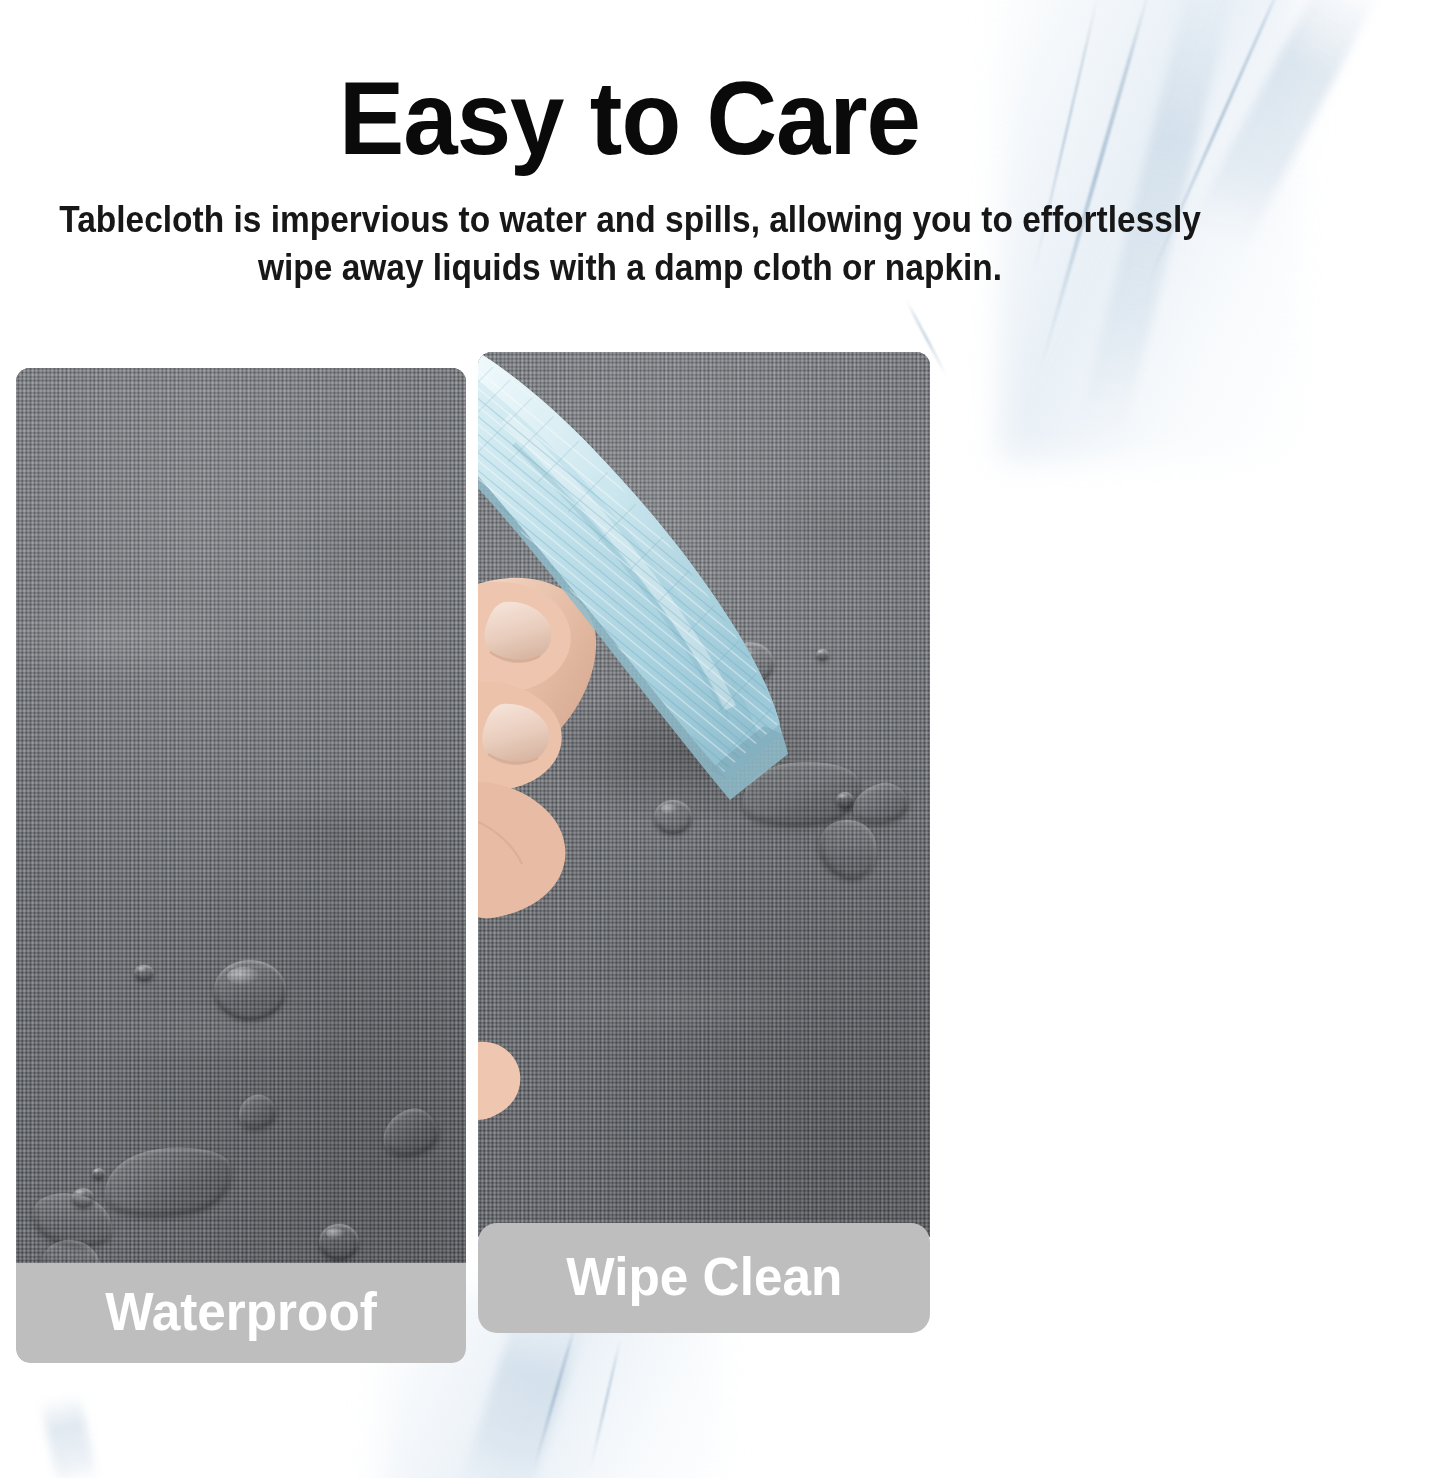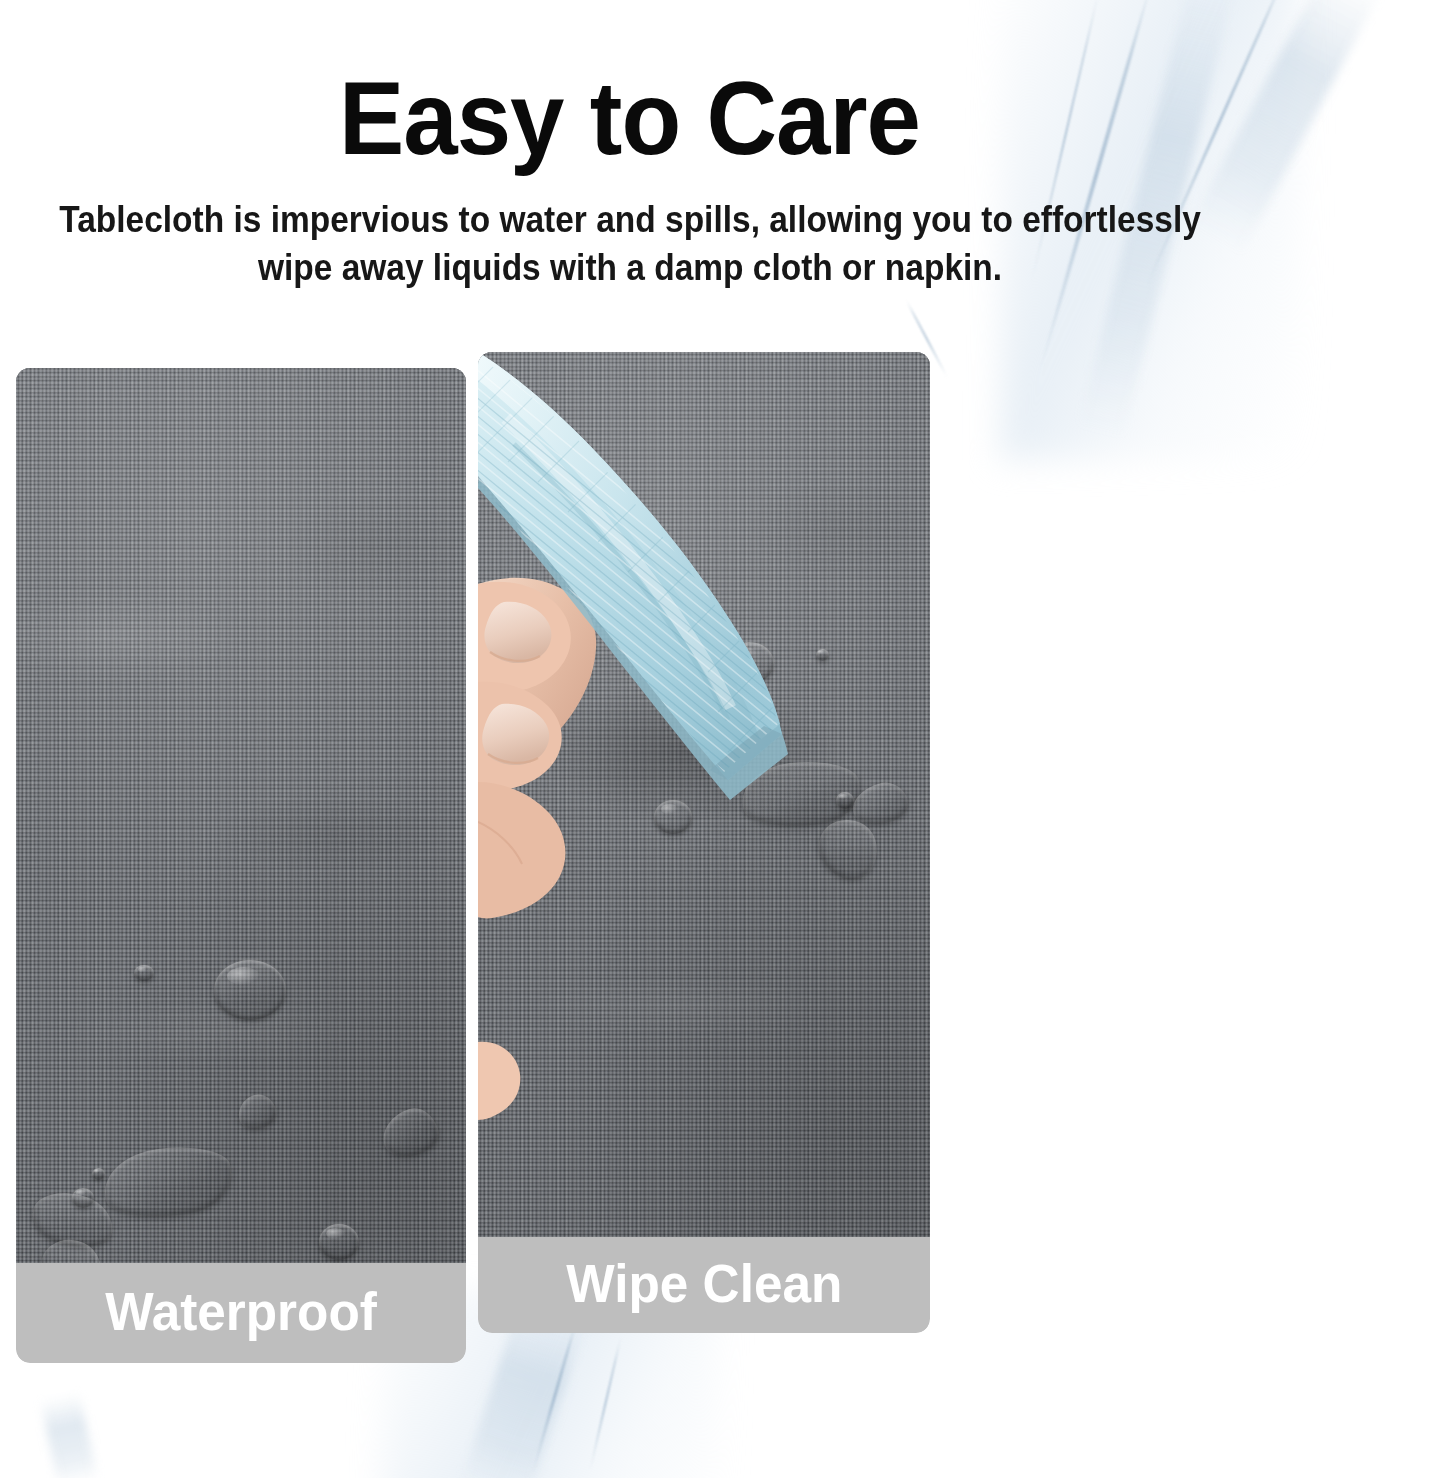--- a/index.html
+++ b/index.html
@@ -216,21 +216,21 @@
     right: 0;
     bottom: 0;
     height: 100px;
     background: #bebebe;
     border-bottom-left-radius: 14px;
     border-bottom-right-radius: 14px;
     display: flex;
     align-items: center;
     justify-content: center;
   }
-  .panel-2 .label-bar { height: 96px; }
+  .panel-2 .label-bar { height: 110px; border-radius: 19px; }
   .label-text {
     font-family: "Liberation Sans Narrow", "Liberation Sans", sans-serif;
     font-weight: bold;
     font-size: 54px;
     line-height: 1;
     color: #ffffff;
     letter-spacing: 0px;
     transform: scaleX(0.95) translateY(-2px);
     white-space: nowrap;
   }

